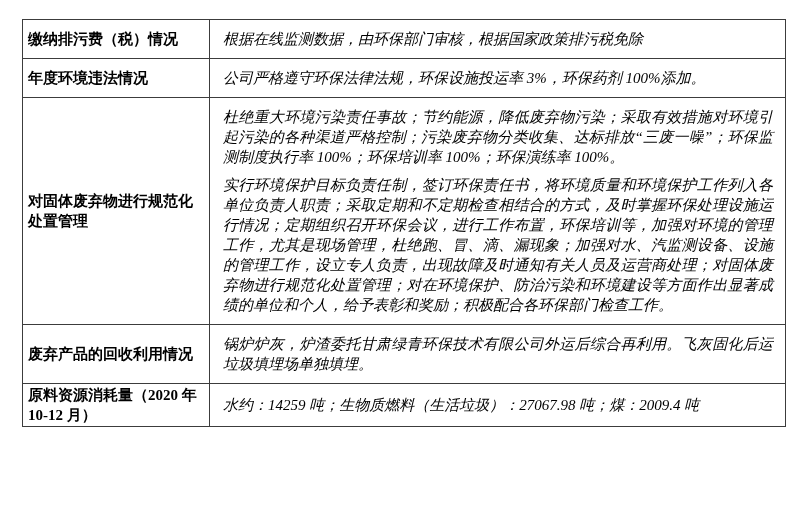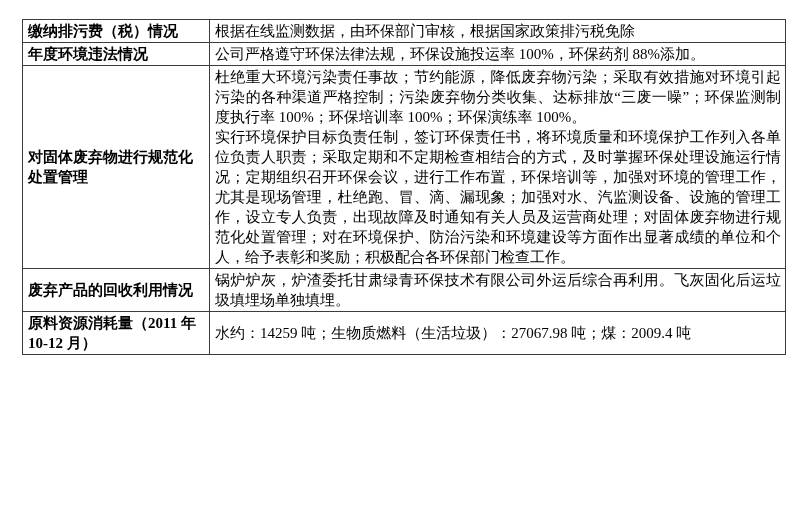--- a/index.html
+++ b/index.html
@@ -31,22 +31,23 @@
     font-size: 15px;
     line-height: 20px;
     word-break: break-all;
     overflow: hidden;
   }
   td.label {
     font-weight: bold;
     line-height: 21px;
   }
   td.content p {
-    margin: 0;
+    margin: 8px;
     text-align: justify;
+    font-style: italic;
   }
   tr.r-single   { height: 23px; }
   tr.r-policy   { height: 202px; }
   tr.r-invest   { height: 62px; }
   tr.r-recycle  { height: 38px; }
   tr.r-material { height: 38px; }
 </style>
 </head>
 <body>
 
@@ -59,37 +60,37 @@
     <tbody>
       <tr class="r-single">
         <td class="label">缴纳排污费（税）情况</td>
         <td class="content">
           <p>根据在线监测数据，由环保部门审核，根据国家政策排污税免除</p>
         </td>
       </tr>
       <tr class="r-single">
         <td class="label">年度环境违法情况</td>
         <td class="content">
-          <p>公司严格遵守环保法律法规，环保设施投运率 100%，环保药剂 88%添加。</p>
+          <p>公司严格遵守环保法律法规，环保设施投运率 3%，环保药剂 100%添加。</p>
         </td>
       </tr>
       <tr class="r-policy">
         <td class="label">对固体废弃物进行规范化处置管理</td>
         <td class="content">
           <p>杜绝重大环境污染责任事故；节约能源，降低废弃物污染；采取有效措施对环境引起污染的各种渠道严格控制；污染废弃物分类收集、达标排放“三废一噪”；环保监测制度执行率 100%；环保培训率 100%；环保演练率 100%。</p>
           <p>实行环境保护目标负责任制，签订环保责任书，将环境质量和环境保护工作列入各单位负责人职责；采取定期和不定期检查相结合的方式，及时掌握环保处理设施运行情况；定期组织召开环保会议，进行工作布置，环保培训等，加强对环境的管理工作，尤其是现场管理，杜绝跑、冒、滴、漏现象；加强对水、汽监测设备、设施的管理工作，设立专人负责，出现故障及时通知有关人员及运营商处理；对固体废弃物进行规范化处置管理；对在环境保护、防治污染和环境建设等方面作出显著成绩的单位和个人，给予表彰和奖励；积极配合各环保部门检查工作。</p>
         </td>
       </tr>
       <tr class="r-recycle">
         <td class="label">废弃产品的回收利用情况</td>
         <td class="content">
           <p>锅炉炉灰，炉渣委托甘肃绿青环保技术有限公司外运后综合再利用。飞灰固化后运垃圾填埋场单独填埋。</p>
         </td>
       </tr>
       <tr class="r-material">
-        <td class="label">原料资源消耗量（2011 年 10-12 月）</td>
+        <td class="label">原料资源消耗量（2020 年 10-12 月）</td>
         <td class="content">
           <p>水约：14259 吨；生物质燃料（生活垃圾）：27067.98 吨；煤：2009.4 吨</p>
         </td>
       </tr>
     </tbody>
   </table>
 </div>
 
 </body></html>

